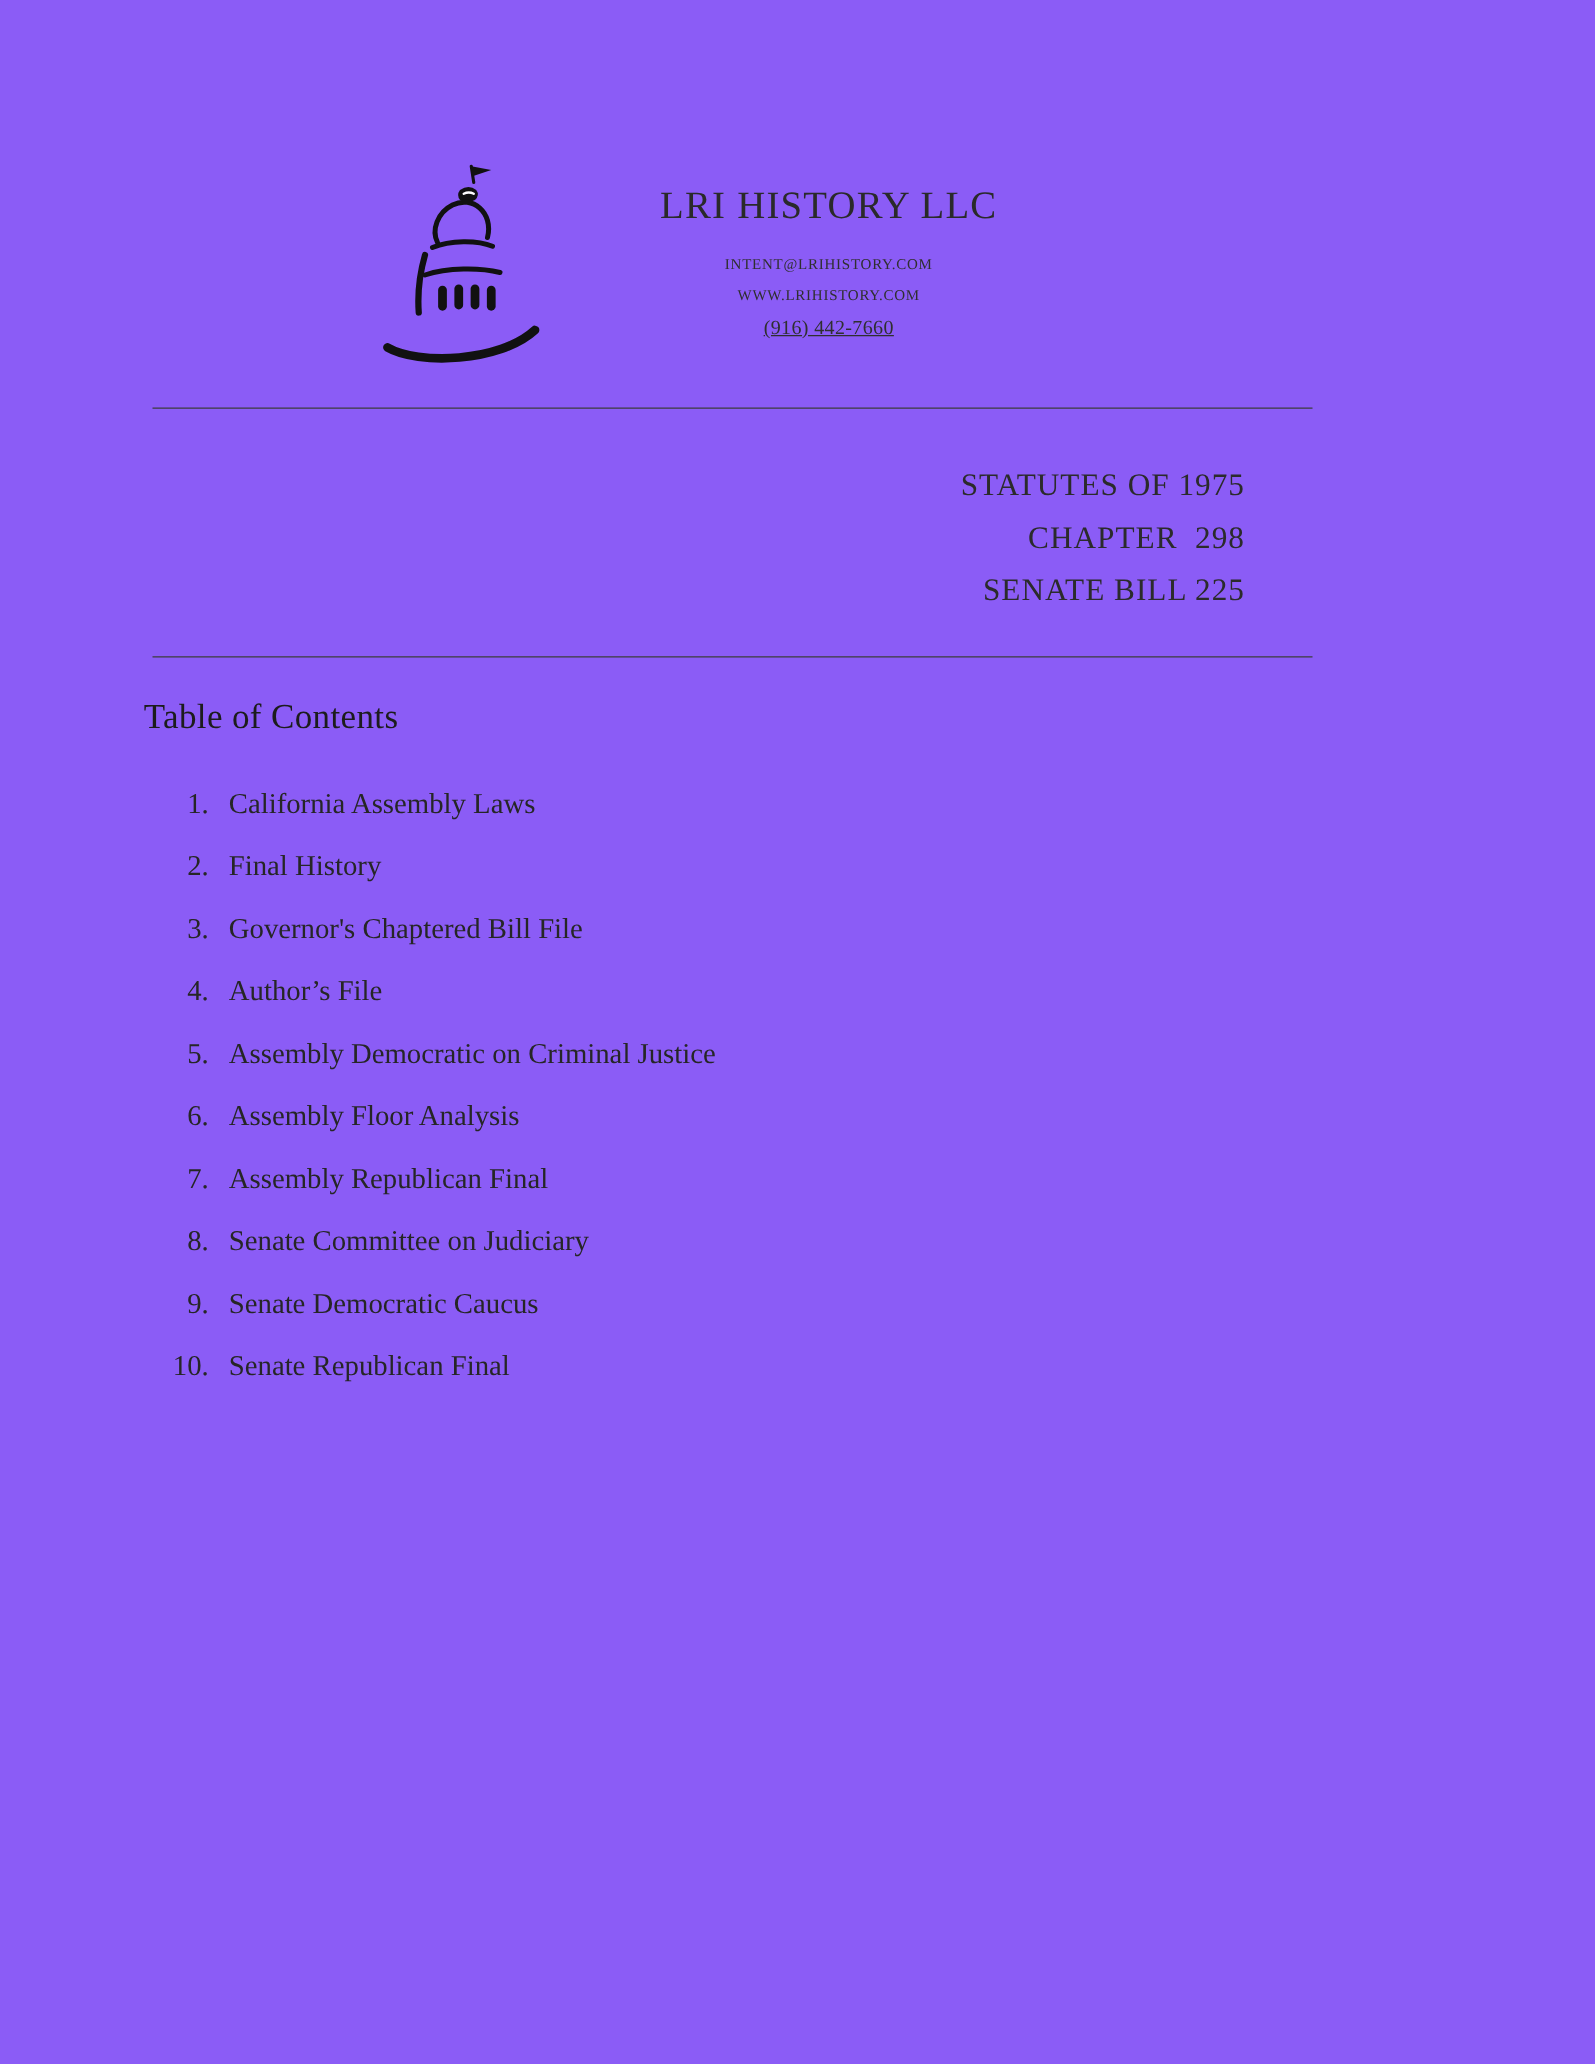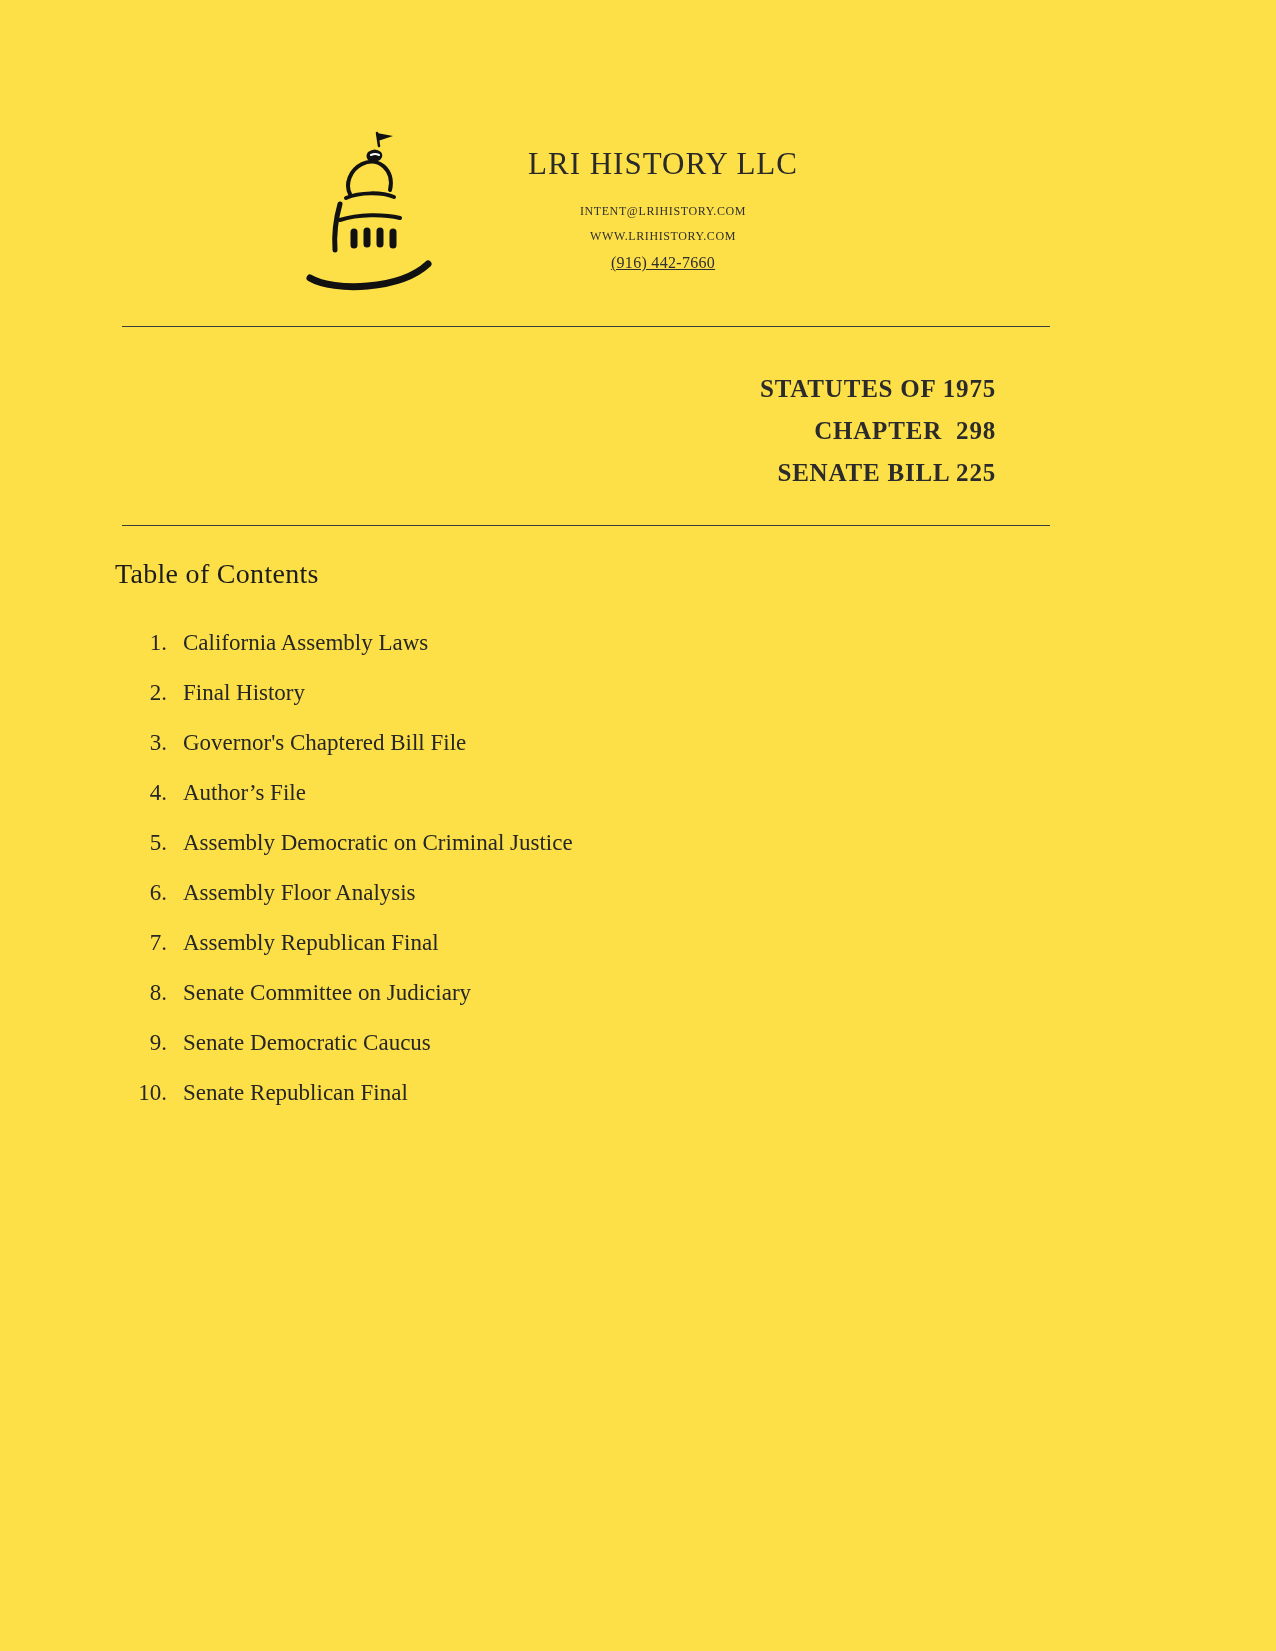--- a/index.html
+++ b/index.html
@@ -5,21 +5,21 @@
   * { margin: 0; padding: 0; box-sizing: border-box; }
   html, body { background: #ffffff; }
   body {
     font-family: "Liberation Serif", serif;
     color: #1d1d1d;
   }
   .page {
     position: relative;
     width: 1276px;
     height: 1651px;
-    background: #fde047;
+    background: #8b5cf6;
     margin: 0 auto;
     overflow: hidden;
   }
 
   
   .letterhead {
     display: flex;
     align-items: flex-start;
     padding-top: 128px;
     padding-left: 300px;
@@ -71,21 +71,21 @@
   .statutes-block {
     position: absolute;
     top: 368px;
     left: 122px;
     width: 928px;
     text-align: right;
     padding-right: 54px;
   }
   .statute-line {
     font-size: 25px;
-    font-weight: bold;
+    font-weight: normal;
     color: #2b2b2b;
     letter-spacing: 0.8px;
     line-height: 42px;
     white-space: pre;
   }
 
   
   .toc {
     position: absolute;
     top: 558px;

